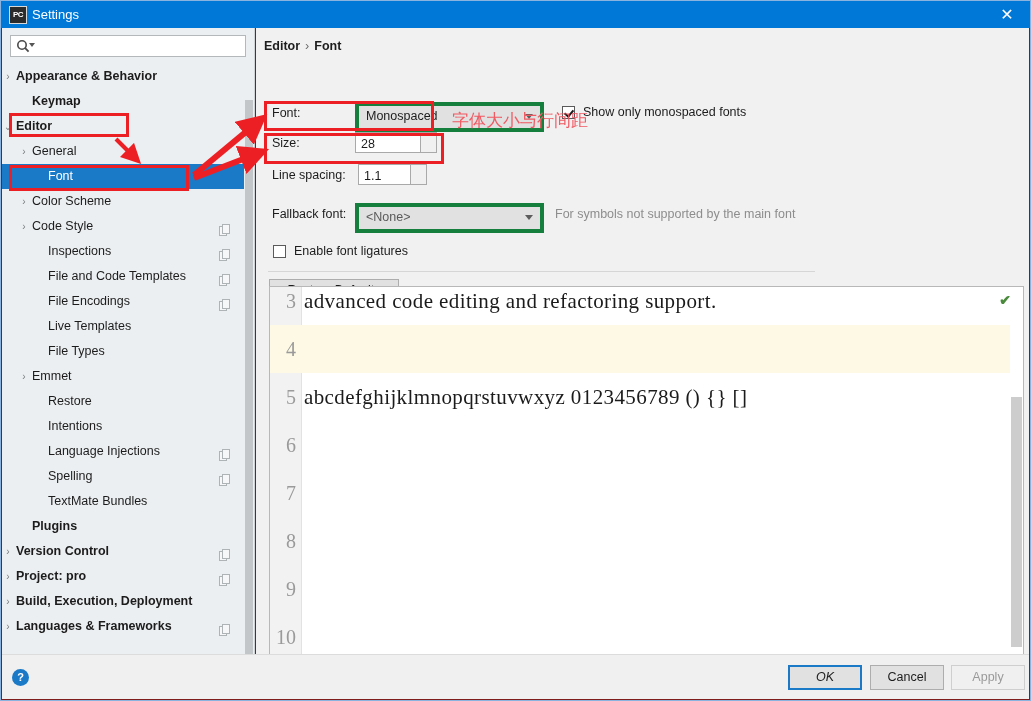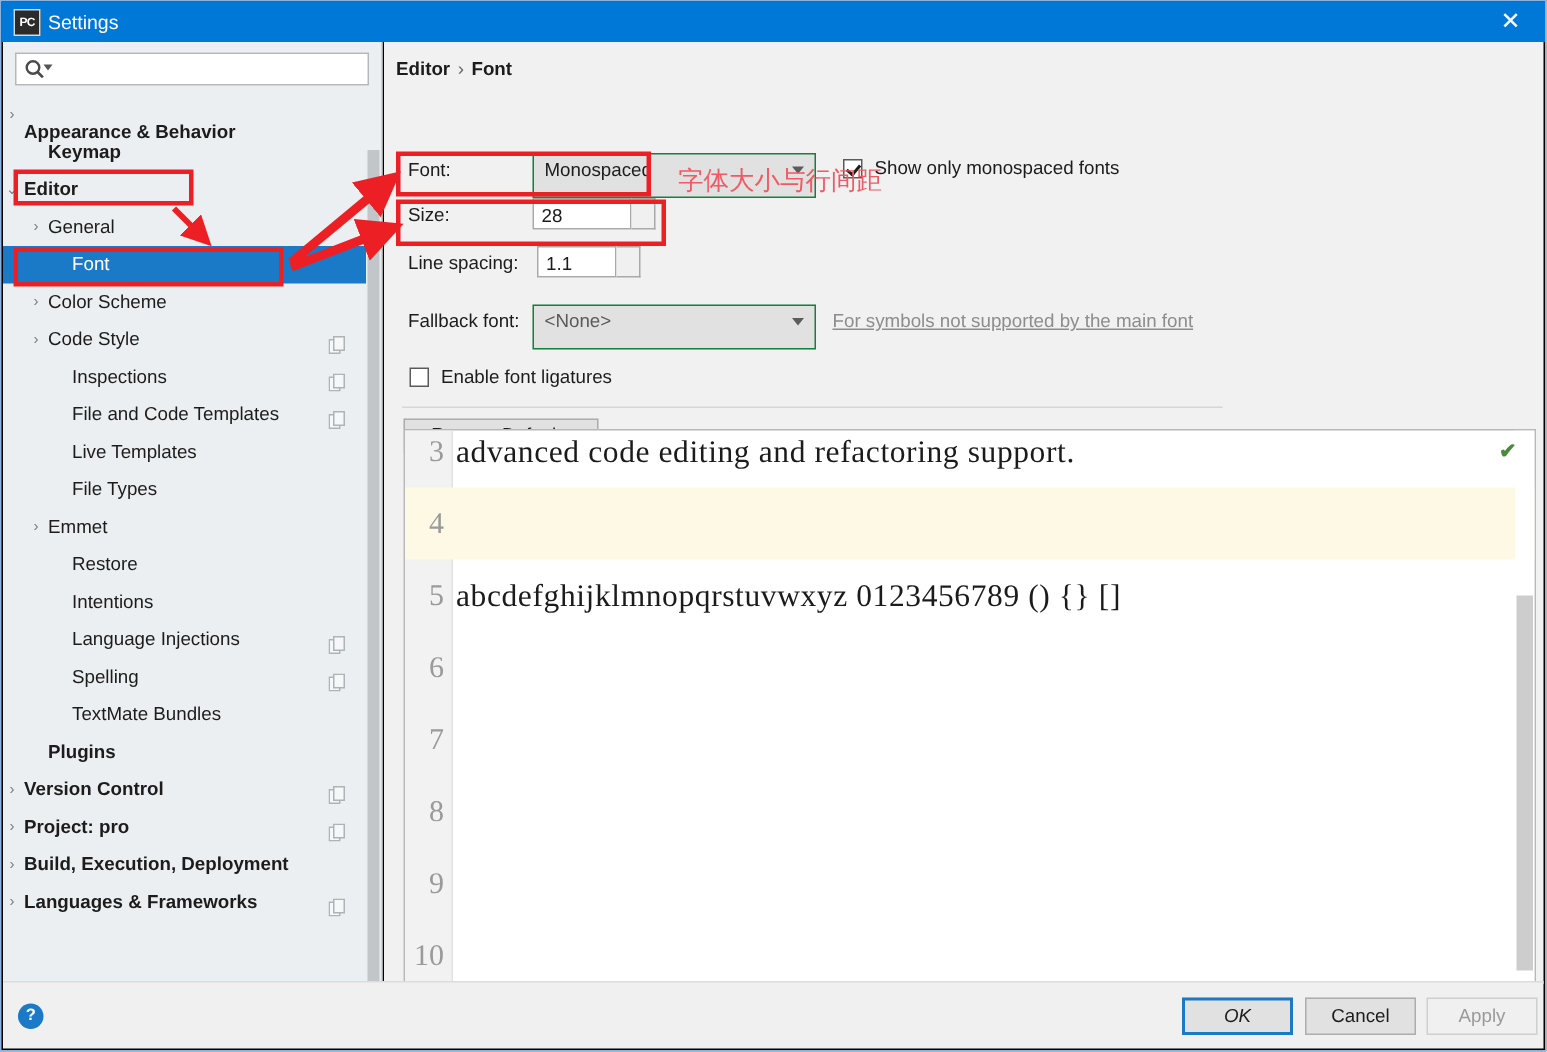--- a/index.html
+++ b/index.html
@@ -2,21 +2,21 @@
 <html><head>
 <meta charset="utf-8">
 <style>
   html,body{margin:0;padding:0;}
   body{
     width:1031px;height:701px;overflow:hidden;position:relative;
     font-family:"Liberation Sans", sans-serif;
     background:#f0f0f0;
     -webkit-font-smoothing:antialiased;
   }
-  #app{position:absolute;inset:0;background:#000000;border:1px solid #8ab3e0;box-sizing:border-box;}
+  #app{position:absolute;inset:0;background:#7f1d1d;border:1px solid #8ab3e0;box-sizing:border-box;}
 
   
   .titlebar{position:absolute;left:0;top:0;width:100%;height:27px;background:#0078d7;color:#fff;}
   .tb-icon{position:absolute;left:8px;top:5px;width:16px;height:16px;background:#2b2b2b;border:1px solid #d8d8d8;
            color:#fff;font-size:8px;font-weight:bold;line-height:16px;text-align:center;letter-spacing:-0.5px;
            font-family:"Liberation Sans",sans-serif;}
   .tb-title{position:absolute;left:31px;top:5px;font-size:13px;line-height:17px;color:#fff;}
   .tb-close{position:absolute;right:0;top:0;width:46px;height:27px;line-height:27px;text-align:center;
             font-size:16px;color:#fff;cursor:pointer;}
 
@@ -42,37 +42,37 @@
 
   .lscroll-track{position:absolute;right:0;top:36px;width:10px;bottom:0;background:#eceff1;}
   .lscroll-thumb{position:absolute;right:1px;top:36px;width:8px;height:580px;background:#c2c6c9;}
 
   
   .rightpane{position:absolute;left:255px;top:27px;right:1px;bottom:44px;background:#f1f1f1;}
   .breadcrumb{position:absolute;left:8px;top:11px;font-size:12.5px;font-weight:bold;color:#1c1c1c;}
   .breadcrumb .sep{font-weight:normal;color:#6a6a6a;margin:0 5px;}
   .flabel{position:absolute;font-size:12.5px;color:#1c1c1c;}
 
-  .combo{position:absolute;height:30px;background:#e1e1e1;border:1px solid #15803d;box-sizing:border-box;cursor:pointer;}
+  .combo{position:absolute;height:30px;background:#e1e1e1;border:4px solid #15803d;box-sizing:border-box;cursor:pointer;}
   .combo .cval{position:absolute;left:7px;top:2px;font-size:12.5px;line-height:17px;color:#1c1c1c;}
   .combo .cv-dim{color:#5a5a5a;}
   .combo .carr{position:absolute;right:7px;top:8px;width:0;height:0;border-left:4px solid transparent;
                border-right:4px solid transparent;border-top:5px solid #5c5c5c;}
 
   .tfield{position:absolute;height:21px;background:#fff;border:1px solid #a9a9a9;box-sizing:border-box;}
   .tfield input{position:absolute;left:3px;top:1px;right:2px;height:17px;border:0;outline:0;background:transparent;
                 font-family:"Liberation Sans",sans-serif;font-size:12.5px;color:#1c1c1c;}
   .spinner{position:absolute;width:16px;height:21px;background:#f0f0f0;border:1px solid #a9a9a9;
            border-left:0;box-sizing:border-box;}
 
   .cbox{position:absolute;width:13px;height:13px;background:#fff;border:1px solid #5a5a5a;box-sizing:border-box;}
   .cbox.on::after{content:"";position:absolute;left:3px;top:1px;width:4px;height:7px;border:solid #1c1c1c;
                   border-width:0 2px 2px 0;transform:rotate(40deg);}
   .cb-label{position:absolute;font-size:12.5px;color:#1c1c1c;cursor:default;}
-  .hint{position:absolute;font-size:12.5px;color:#8d8d8d;text-decoration:underline;}
+  .hint{position:absolute;font-size:12.5px;color:#8d8d8d;}
 
   .btn{position:absolute;background:#e1e1e1;border:1px solid #adadad;box-sizing:border-box;font-size:12.5px;
        color:#1c1c1c;text-align:center;cursor:pointer;font-family:"Liberation Sans",sans-serif;}
   .sepline{position:absolute;height:1px;background:#d6d6d6;}
 
   
   .preview{position:absolute;left:268px;top:285px;width:755px;height:370px;background:#fff;
            border:1px solid #b8b8b8;box-sizing:border-box;overflow:hidden;}
   .gutter{position:absolute;left:0;top:0;width:31px;bottom:0;background:#f2f2f2;border-right:1px solid #e2e2e2;}
   .pline{position:absolute;left:0;right:0;height:48px;}
@@ -120,21 +120,21 @@
             <line x1="9.2" y1="9.2" x2="12.6" y2="12.6" stroke="#4a4a4a" stroke-width="1.8"></line>
           </svg>
       </div>
       <div class="search-caret"></div>
       <input class="search-input" value="" placeholder="" style="">
     </div>
 
     <div class="tree" id="tree">
         <div class="node bold">
           <span class="arr" style="left: 0px;">›</span>
-          <span class="lbl" style="left: 14px; margin-top: 12px;">Appearance &amp; Behavior</span>
+          <span class="lbl" style="left: 14px;">Appearance &amp; Behavior</span>
         </div>
         <div class="node bold">
           <span class="lbl" style="left: 30px;">Keymap</span>
         </div>
         <div class="node bold">
           <span class="arr" style="left: 0px;">⌄</span>
           <span class="lbl" style="left: 14px;">Editor</span>
         </div>
         <div class="node">
           <span class="arr" style="left: 16px;">›</span>
@@ -157,20 +157,27 @@
         </div>
         <div class="node">
           <span class="lbl" style="left: 46px;">Inspections</span>
           <span class="copyico"><svg width="11" height="12" viewBox="0 0 11 12">
               <rect x="0.5" y="2.5" width="7" height="9" fill="#fff" stroke="#7d8387"></rect>
               <rect x="3.5" y="0.5" width="7" height="9" fill="#fff" stroke="#7d8387"></rect>
             </svg></span>
         </div>
         <div class="node">
           <span class="lbl" style="left: 46px;">File and Code Templates</span>
+          <span class="copyico"><svg width="11" height="12" viewBox="0 0 11 12">
+              <rect x="0.5" y="2.5" width="7" height="9" fill="#fff" stroke="#7d8387"></rect>
+              <rect x="3.5" y="0.5" width="7" height="9" fill="#fff" stroke="#7d8387"></rect>
+            </svg></span>
+        </div>
+        <div class="node">
+          <span class="lbl" style="left: 46px;">File Encodings</span>
           <span class="copyico"><svg width="11" height="12" viewBox="0 0 11 12">
               <rect x="0.5" y="2.5" width="7" height="9" fill="#fff" stroke="#7d8387"></rect>
               <rect x="3.5" y="0.5" width="7" height="9" fill="#fff" stroke="#7d8387"></rect>
             </svg></span>
         </div>
         <div class="node">
           <span class="lbl" style="left: 46px;">Live Templates</span>
         </div>
         <div class="node">
           <span class="lbl" style="left: 46px;">File Types</span>

